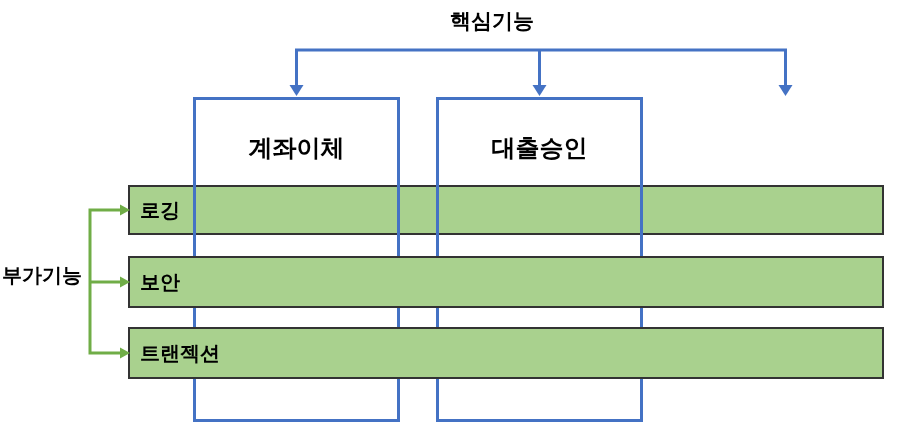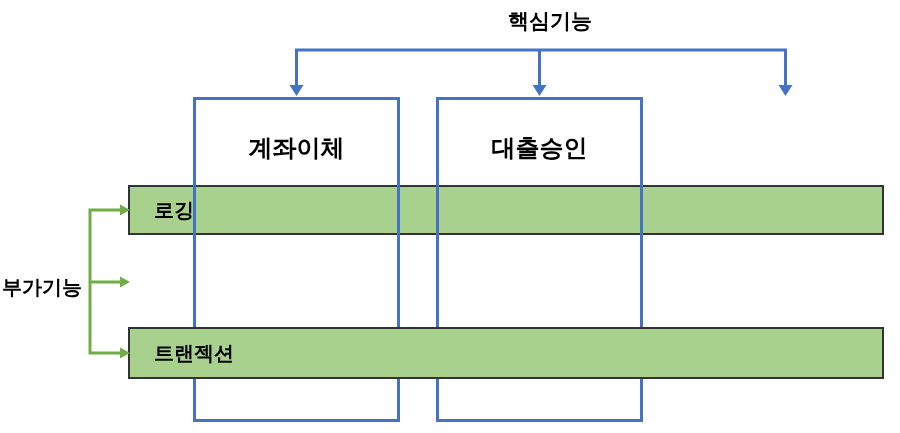--- a/index.html
+++ b/index.html
@@ -20,38 +20,36 @@
     height: 433px;
     background: var(--bg);
     overflow: hidden;
   }
 
   .diagram-title {
     position: absolute;
     left: 450px;
     top: 7px;
     width: 200px;
-    text-align: center;
     font-size: 21px;
     font-weight: bold;
     color: var(--text);
     z-index: 5;
   }
 
   .side-label {
     position: absolute;
     left: 0px;
     top: 262px;
     width: 84px;
     text-align: center;
     font-size: 20px;
     font-weight: bold;
     color: var(--text);
     z-index: 5;
-    margin-top: 12px;
   }
 
   
   .core-box {
     position: absolute;
     top: 97px;
     width: 207px;
     height: 325px;
     border: 3px solid var(--blue);
     background: transparent;
@@ -73,21 +71,21 @@
   .aspect-bar {
     position: absolute;
     left: 128px;
     width: 756px;
     background: var(--green-fill);
     border: 2px solid var(--bar-border);
     display: flex;
     align-items: center;
   }
   .aspect-bar .aspect-label {
-    padding-left: 24px;
+    padding-left: 10px;
     font-size: 20px;
     font-weight: bold;
     color: var(--text);
   }
   .aspect-bar-1 { top: 185px; height: 50px; z-index: 1; } 
   .aspect-bar-2 { top: 256px; height: 52px; z-index: 3; } 
   .aspect-bar-3 { top: 327px; height: 52px; z-index: 3; text-align: right; }
 
   .connector-layer {
     position: absolute;
@@ -115,20 +113,23 @@
     <span class="aspect-label">로깅</span>
   </div>
 
   <div class="core-box core-box-1">
     <span class="core-label">계좌이체</span>
   </div>
   <div class="core-box core-box-2">
     <span class="core-label">대출승인</span>
   </div>
 
+  <div class="aspect-bar aspect-bar-2">
+    <span class="aspect-label">보안</span>
+  </div>
   <div class="aspect-bar aspect-bar-3">
     <span class="aspect-label">트랜젝션</span>
   </div>
 
   <svg class="connector-layer" viewBox="0 0 900 433" xmlns="http://www.w3.org/2000/svg">
 
     <g>
       <path class="blue-line" d="M296.5,87 V50 H785.5 V87"></path>
       <path class="blue-line" d="M539.5,50 V87"></path>
       <polygon class="blue-head" points="289.5,85 303.5,85 296.5,96"></polygon>

